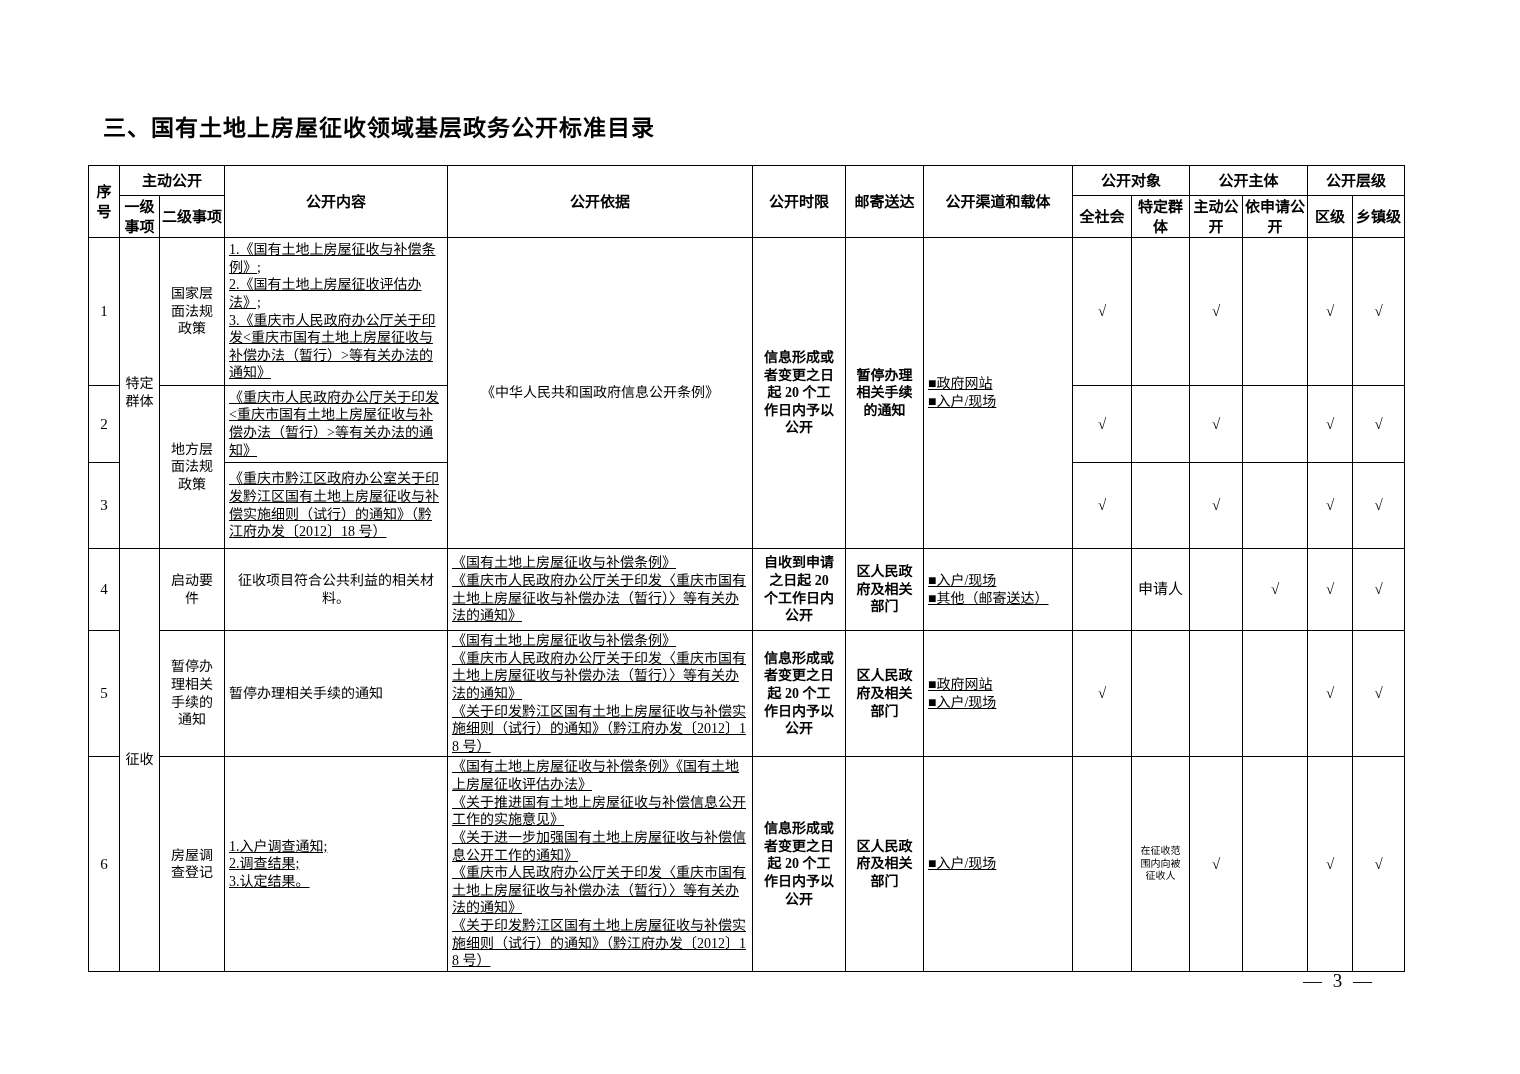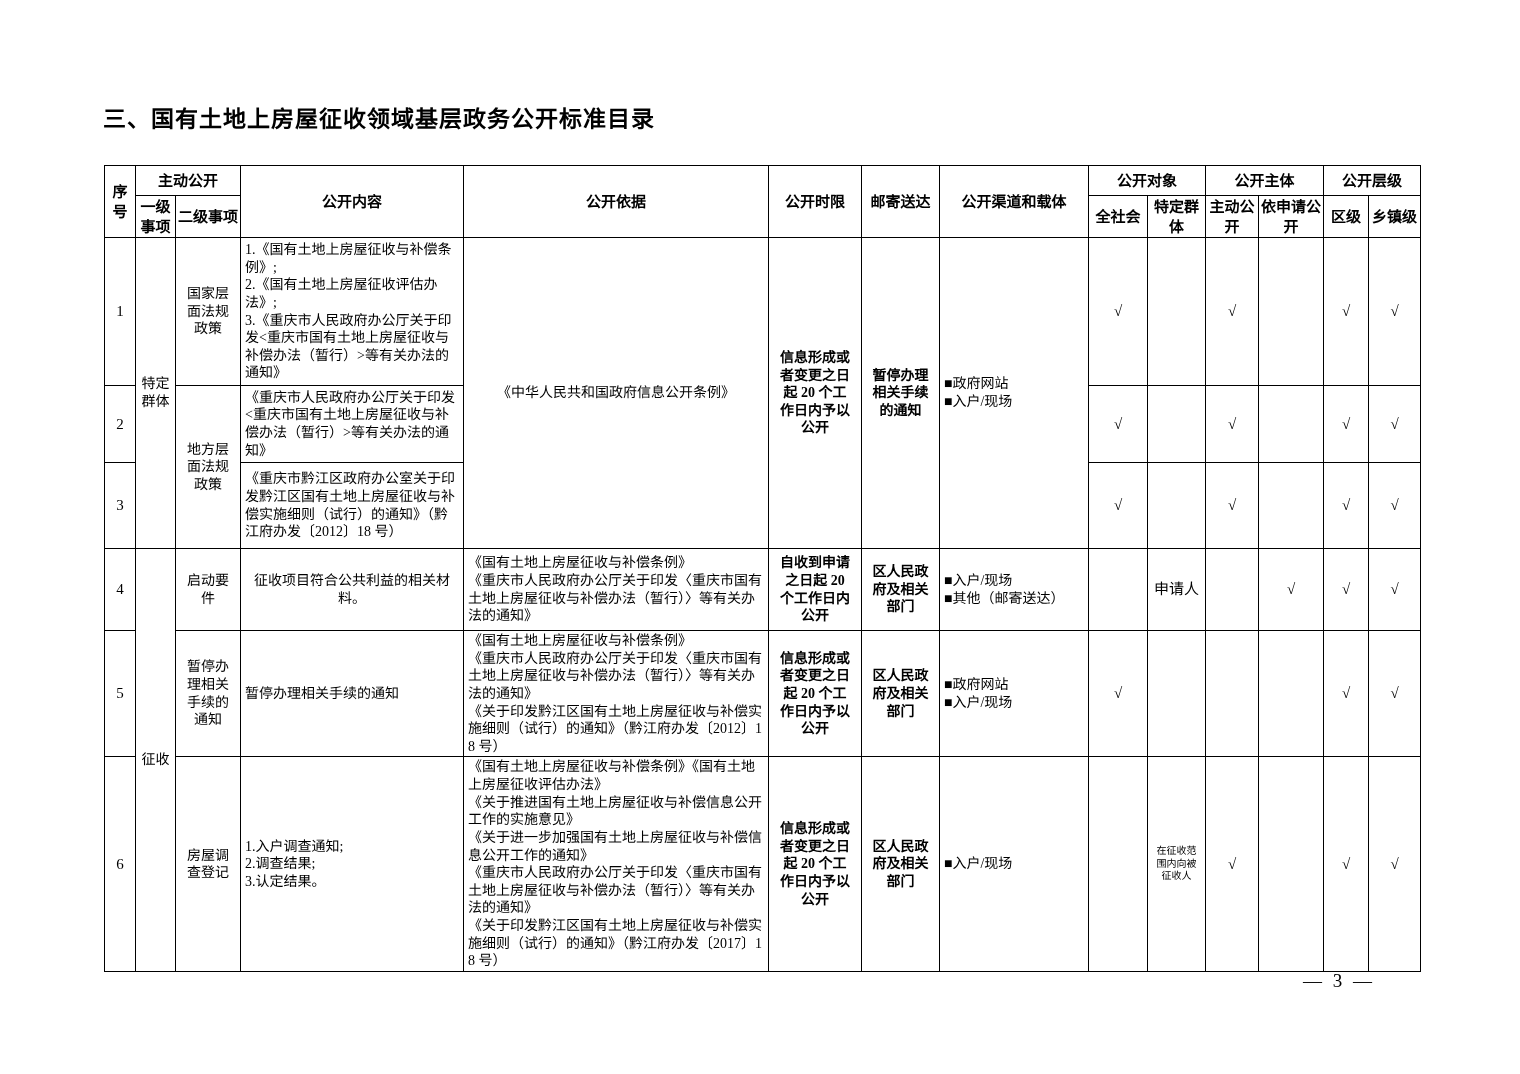--- a/index.html
+++ b/index.html
@@ -7,31 +7,31 @@
   body {
     width: 1520px; height: 1074px;
     background: #ffffff;
     color: #000;
     font-family: "Liberation Serif", serif;
     position: relative;
     overflow: hidden;
   }
   .doc-title {
     position: absolute;
-    left: 103px; top: 100px;
+    left: 103px; top: 109px;
     margin: 0;
     font-size: 23px;
     font-weight: bold;
     font-family: "Liberation Serif", serif;
     letter-spacing: 1px;
     white-space: nowrap;
   }
   table.catalog {
     position: absolute;
-    left: 104px; top: 165px;
+    left: 88px; top: 165px;
     width: 1316px;
     border-collapse: collapse;
     table-layout: fixed;
   }
   .catalog th, .catalog td {
     border: 1.5px solid #000;
     padding: 1px 4px;
     font-size: 14px;
     line-height: 1.26;
     text-align: center;
@@ -40,21 +40,21 @@
     word-break: break-all;
   }
   .catalog th {
     font-family: "Liberation Sans", sans-serif;
     font-weight: 600;
     font-size: 15px;
     line-height: 1.3;
     padding: 1px 2px;
   }
   .catalog td.left { text-align: left; }
-  .catalog td.pre  { white-space: pre-line; }
+  .catalog td.pre  { white-space: pre-line; text-decoration: underline; }
   .catalog td.pad8 { padding: 1px 8px; font-weight: bold; }
   .catalog td.pad6 { padding: 1px 6px; }
   .catalog td.mark { font-size: 15px; }
   .catalog td.serial { font-size: 15px; }
   .page-number {
     position: absolute;
     left: 1303px; top: 970px;
     font-size: 19px;
     letter-spacing: 3px;
     white-space: nowrap;
@@ -186,21 +186,21 @@
     <tr style="height:213px">
       <td class="serial">6</td>
       <td class="pad6">房屋调查登记</td>
       <td class="left pre">1.入户调查通知;
 2.调查结果;
 3.认定结果。</td>
       <td class="left pre">《国有土地上房屋征收与补偿条例》《国有土地上房屋征收评估办法》
 《关于推进国有土地上房屋征收与补偿信息公开工作的实施意见》
 《关于进一步加强国有土地上房屋征收与补偿信息公开工作的通知》
 《重庆市人民政府办公厅关于印发〈重庆市国有土地上房屋征收与补偿办法（暂行）〉等有关办法的通知》
-《关于印发黔江区国有土地上房屋征收与补偿实施细则（试行）的通知》（黔江府办发〔2017〕18 号）</td>
+《关于印发黔江区国有土地上房屋征收与补偿实施细则（试行）的通知》（黔江府办发〔2012〕18 号）</td>
       <td class="pad8">信息形成或者变更之日起 20 个工作日内予以公开</td>
       <td class="pad8">区人民政府及相关部门</td>
       <td class="left pre">■入户/现场</td>
       <td class="mark"></td>
       <td class="mark pad6" style="font-size:10px">在征收范围内向被征收人</td>
       <td class="mark">√</td>
       <td class="mark"></td>
       <td class="mark">√</td>
       <td class="mark">√</td>
     </tr>

